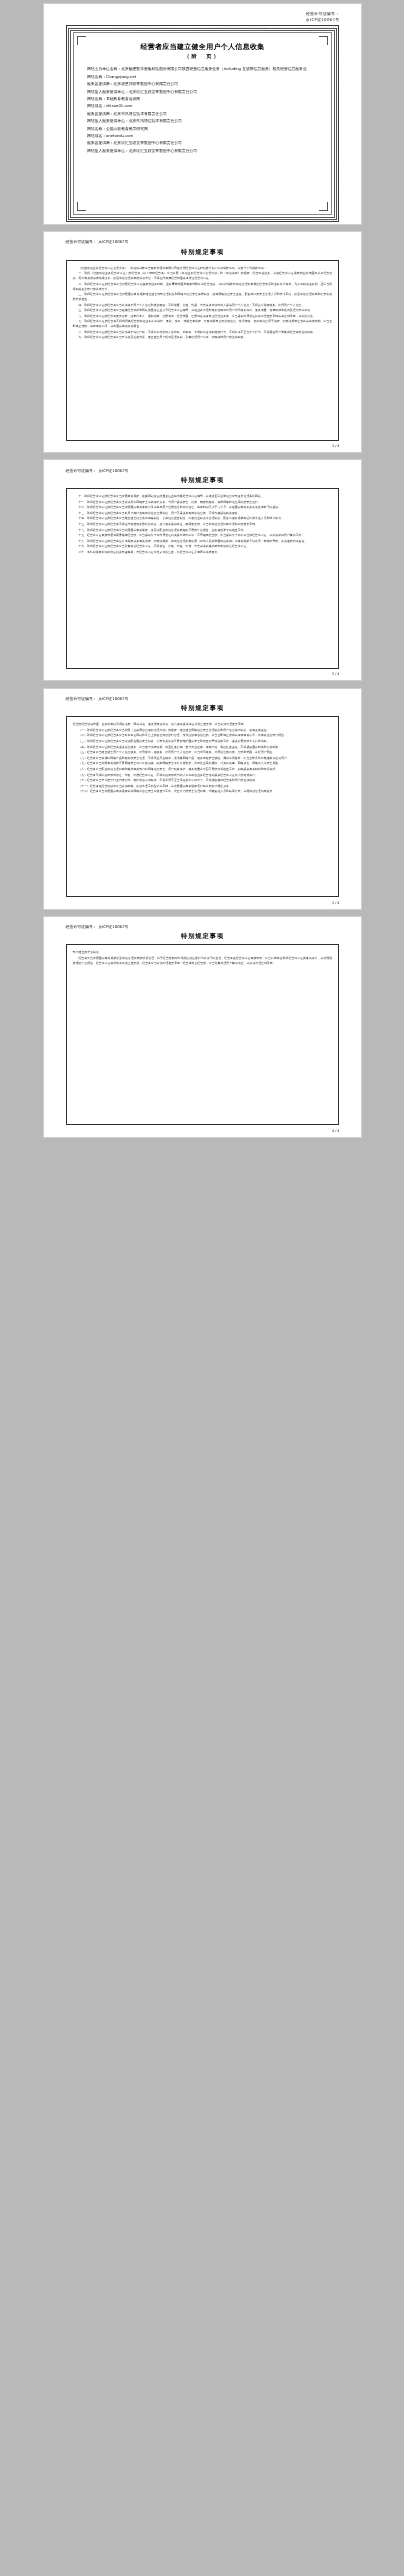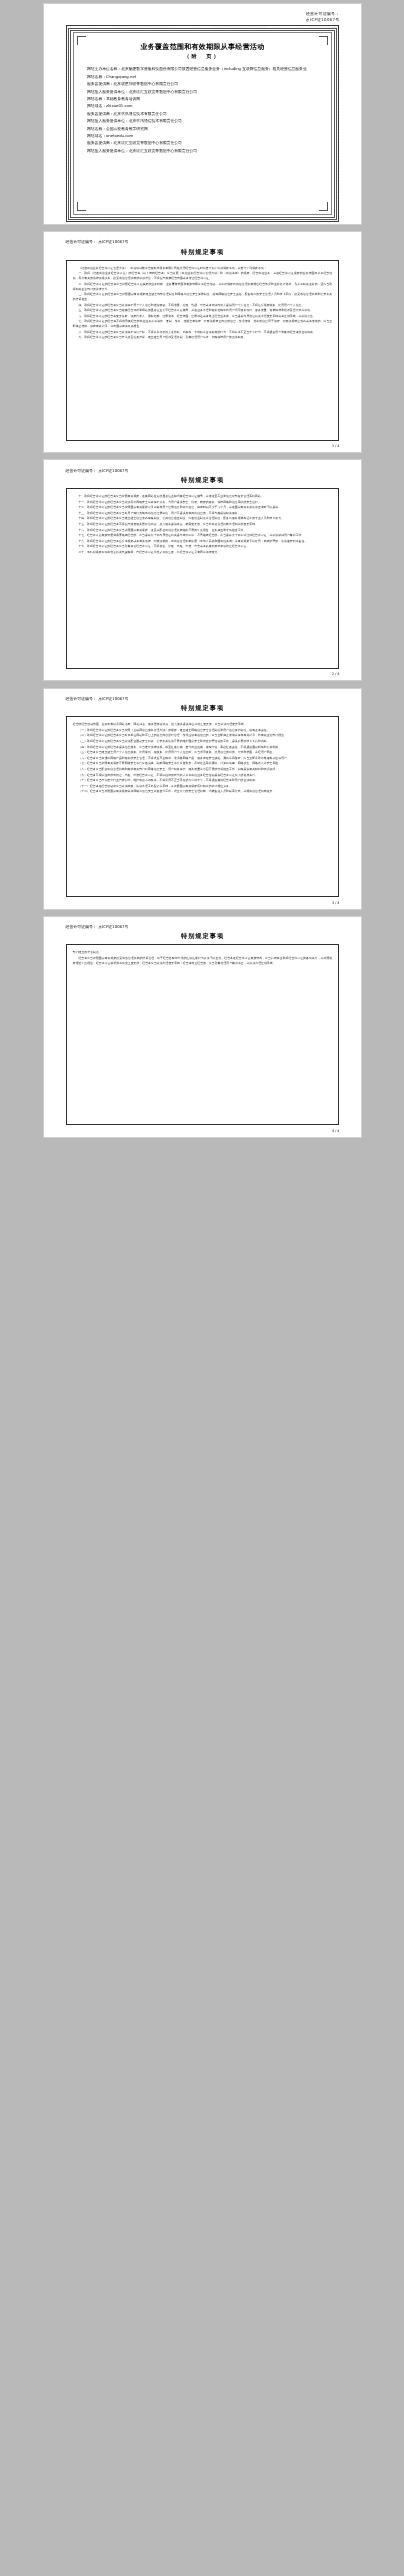--- a/index.html
+++ b/index.html
@@ -175,21 +175,21 @@
     </div>
 
     <div class="frame-outer">
       <div class="frame-mid">
         <div class="frame-inner">
           <span class="corner tl"></span>
           <span class="corner tr"></span>
           <span class="corner bl"></span>
           <span class="corner br"></span>
 
-          <div class="doc-title">业务覆盖范围和有效期限从事经营活动</div>
+          <div class="doc-title">经营者应当建立健全用户个人信息收集</div>
           <div class="doc-subtitle">（附　页）</div>
 
           <div class="field-list">
             <div class="field-row">
               <span class="k">网站主办单位名称：</span><span class="v">北京畅捷数字营服科技股份有限公司陕西经营信息服务业务（including 互联网信息服务）相关经营信息服务业</span>
             </div>
             <div class="field-row">
               <span class="k">网站名称：</span><span class="v">Changqiang.net</span>
             </div>
             <div class="field-row">

